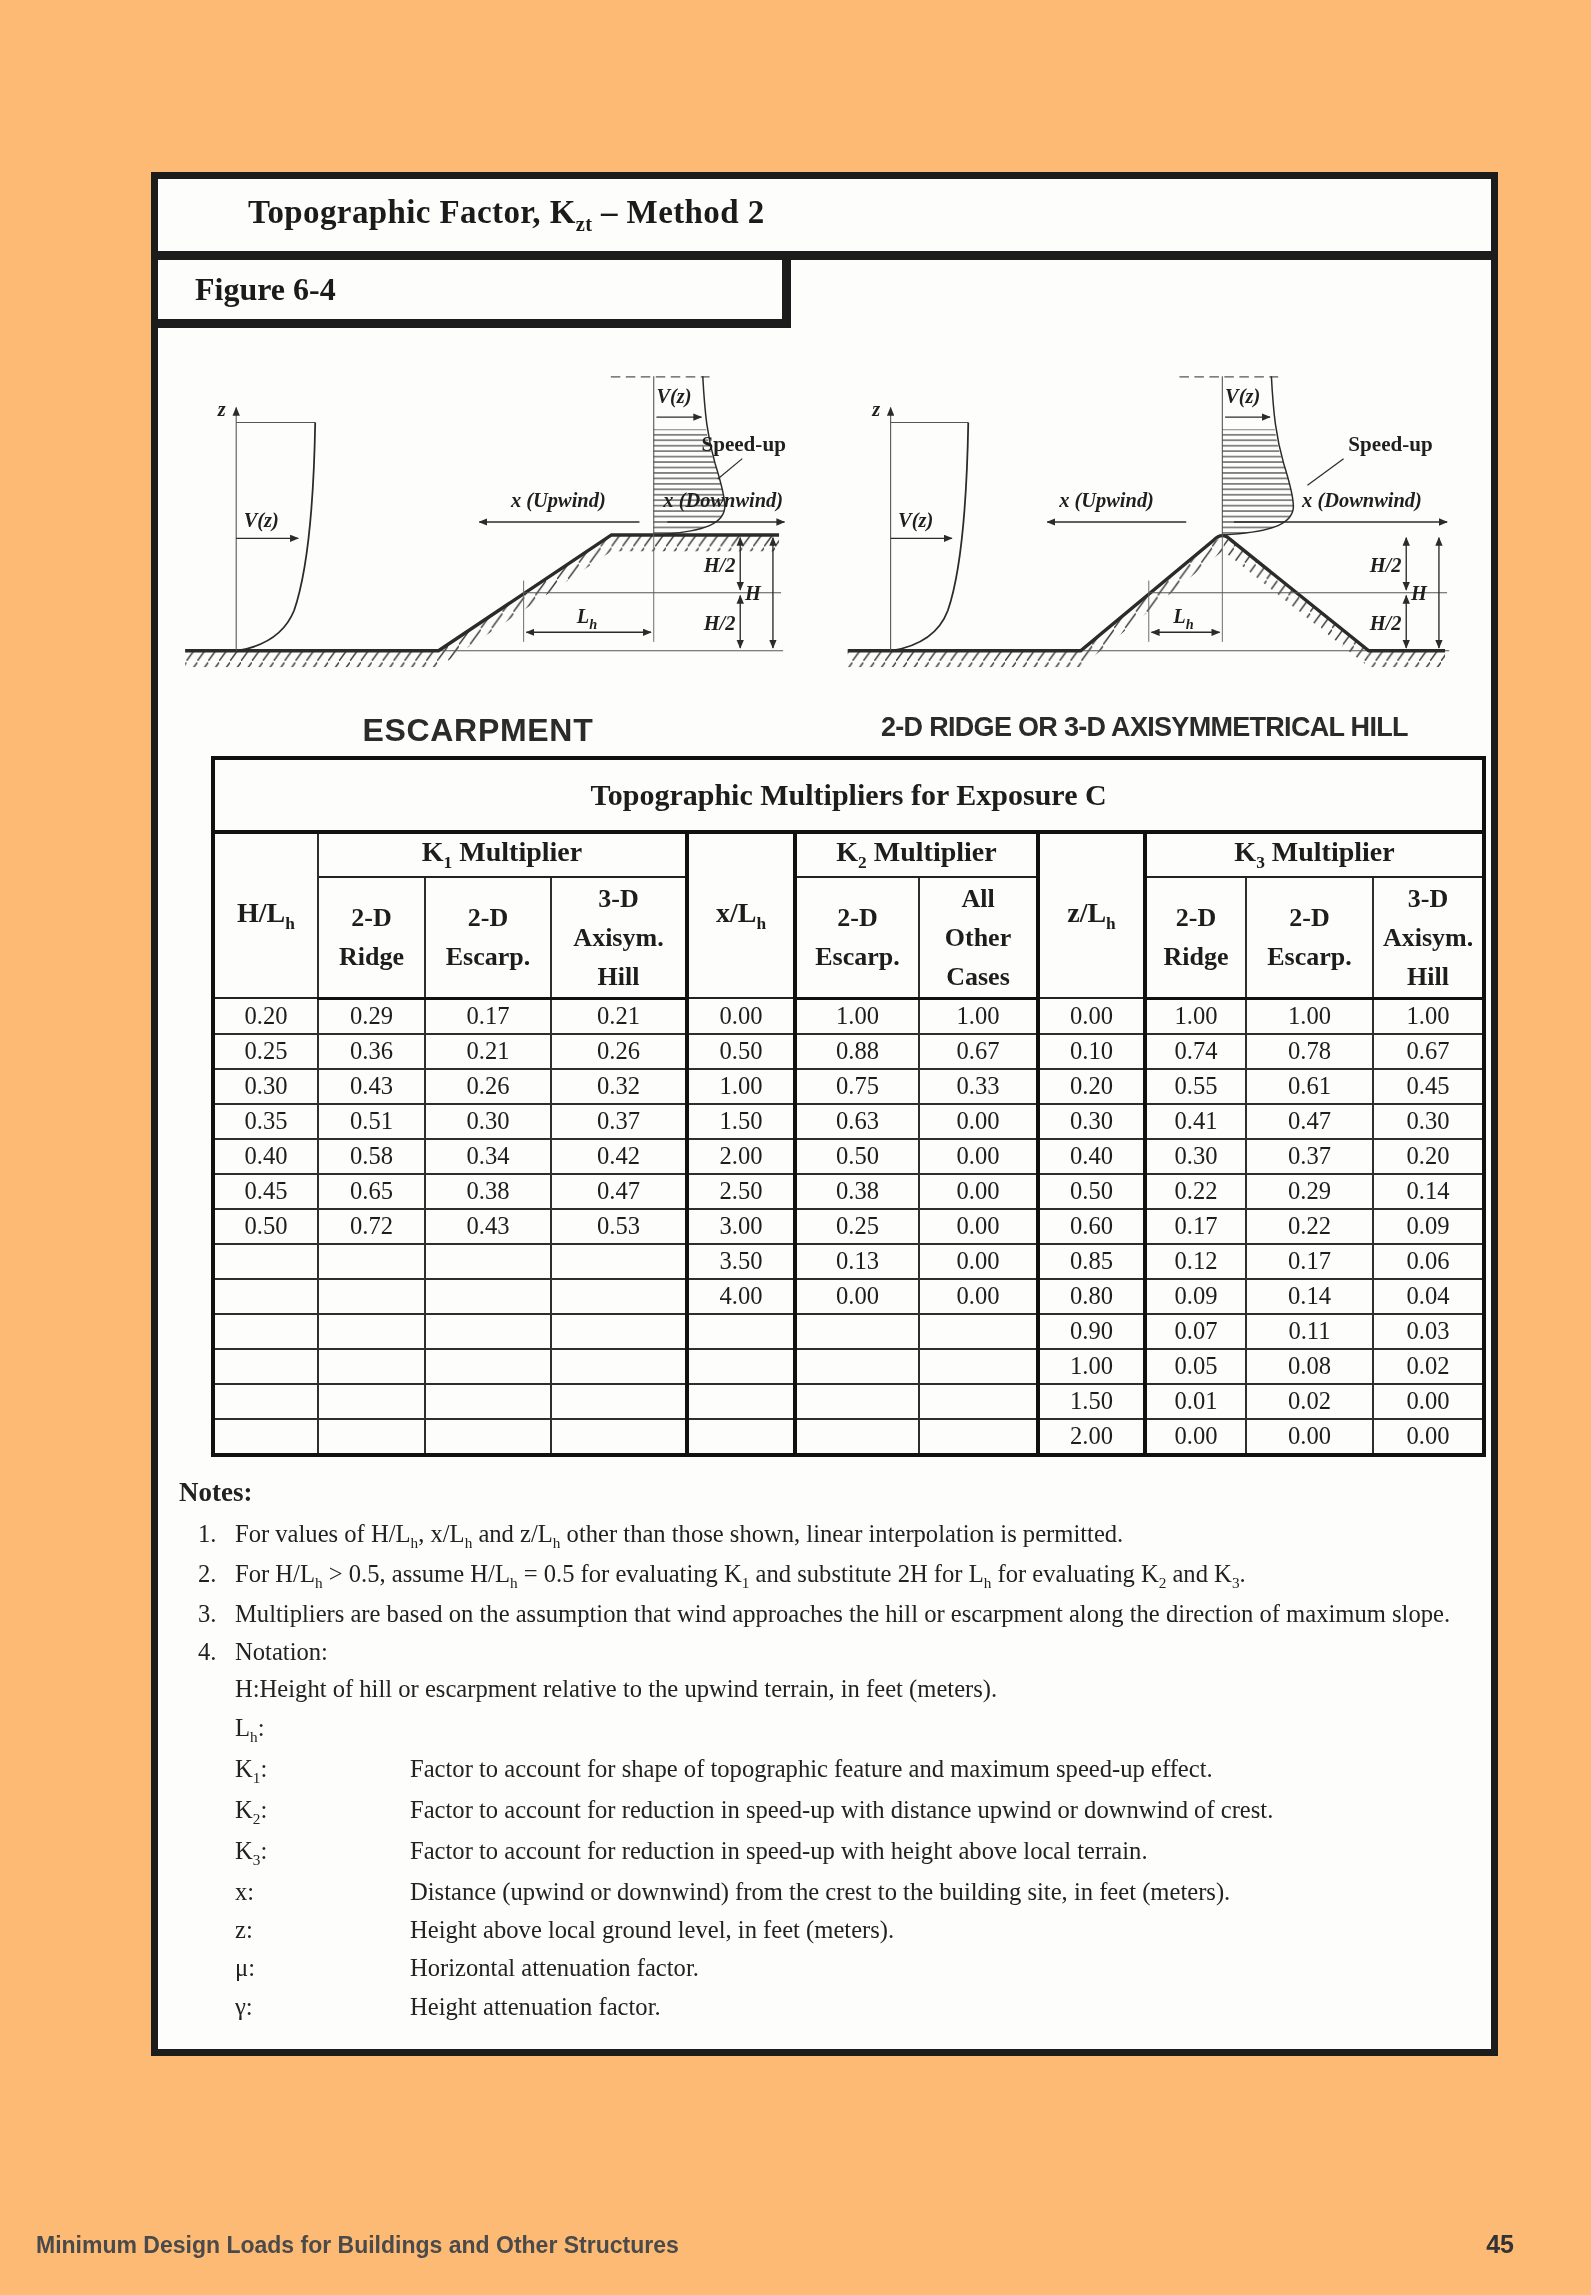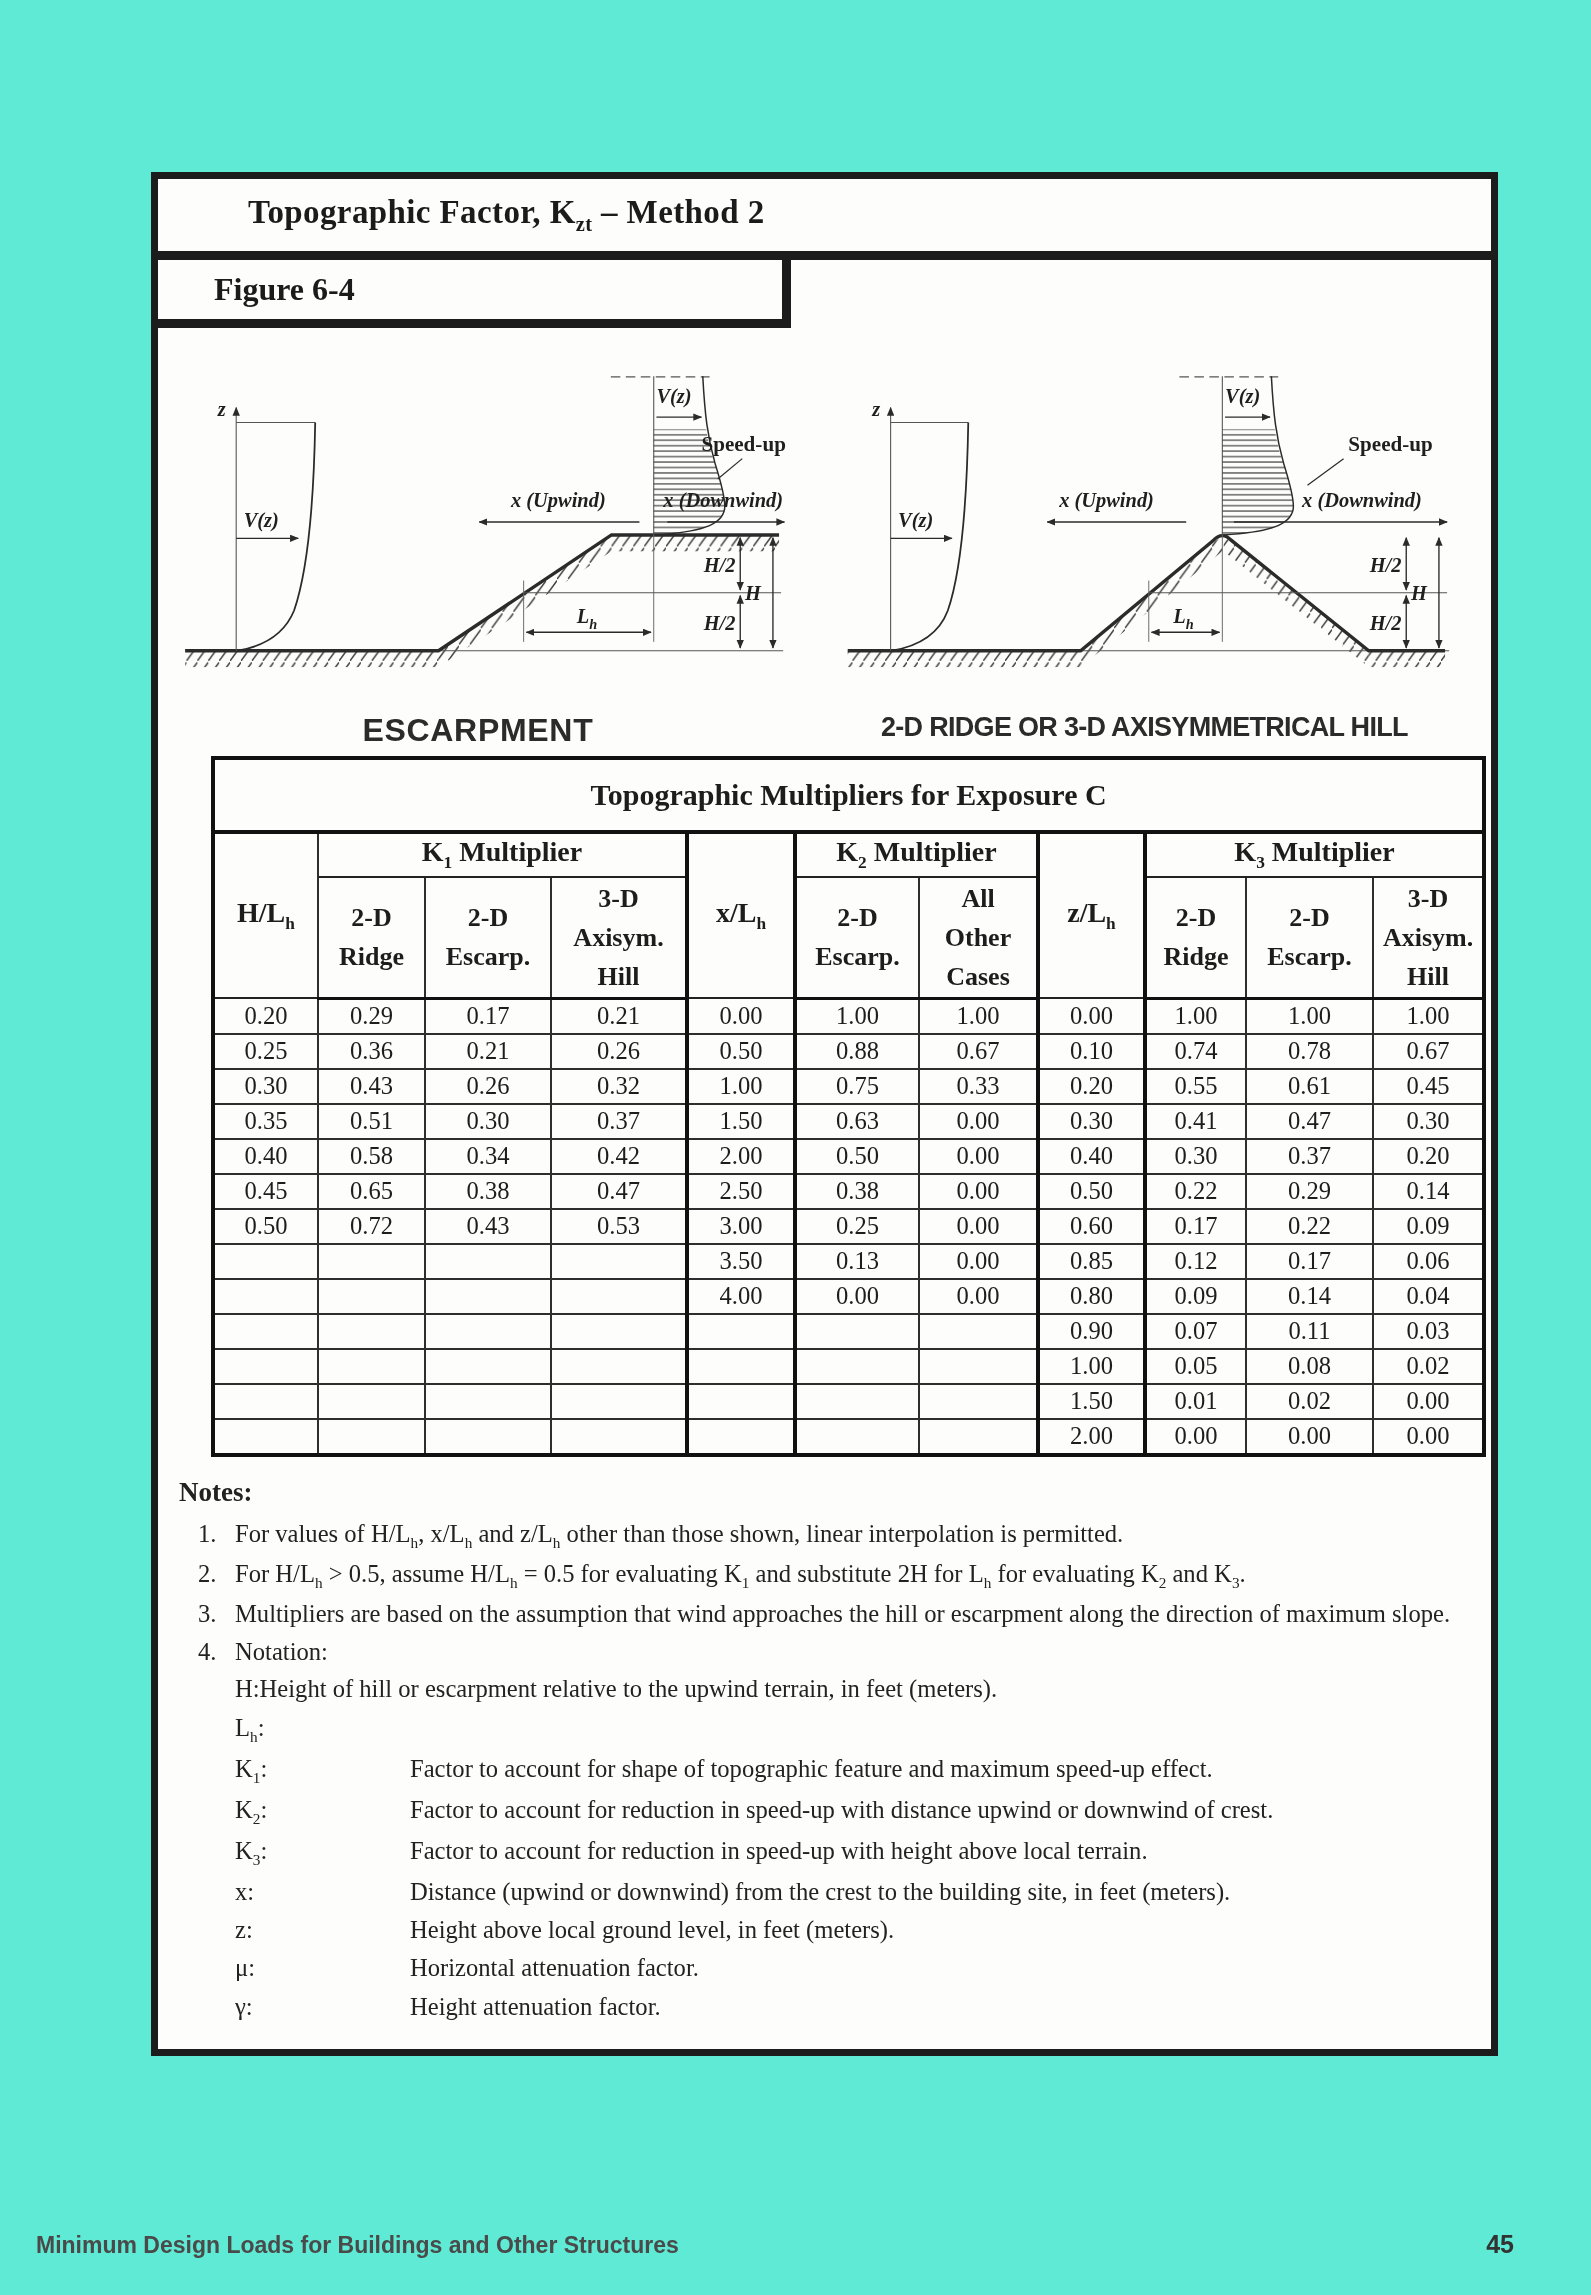--- a/index.html
+++ b/index.html
@@ -1,28 +1,28 @@
 <!DOCTYPE html>
 <html style="font-size:11.2px"><head>
 <meta charset="utf-8">
 <style>
   html,body{margin:0;padding:0;}
   body{width:1592px;height:2295px;background:#f6f6f3;font-family:"Liberation Serif",serif;}
-  .page{position:relative;width:1592px;height:2295px;background:#5eead4;overflow:hidden;}
+  .page{position:relative;width:1592px;height:2295px;background:#fdba74;overflow:hidden;}
 
   
   .figure-box{position:absolute;left:151px;top:172px;width:1347px;height:1884px;
     border:7px solid #1c1c1c;background:#fdfdfb;box-sizing:border-box;}
 
   .title-band{height:72px;border-bottom:9px solid #1c1c1c;display:flex;align-items:center;padding-left:90px;}
   .title-text{font-weight:bold;font-size:33px;color:#1b1b1b;letter-spacing:0.4px;}
   .title-text sub{font-size:62%;}
 
   .figure-band{width:633px;height:68px;border-right:9px solid #1c1c1c;border-bottom:9px solid #1c1c1c;
-    display:flex;align-items:center;padding-left:56px;box-sizing:border-box;}
+    display:flex;align-items:center;padding-left:37px;box-sizing:border-box;}
   .figure-label{font-weight:bold;font-size:32px;color:#1b1b1b;}
 
   
   .diagrams{display:flex;margin-top:5.6px;}
   .dia{display:flex;flex-direction:column;align-items:center;}
   .dia.left{width:48%;}
   .dia.right{width:52%;}
   svg.dwg{width:632px;height:361px;display:block;}
   .caption{font-family:"Liberation Sans",sans-serif;font-weight:bold;color:#2b2b2b;margin-top:17px;}
   .caption.cl{font-size:32px;letter-spacing:0.7px;}

